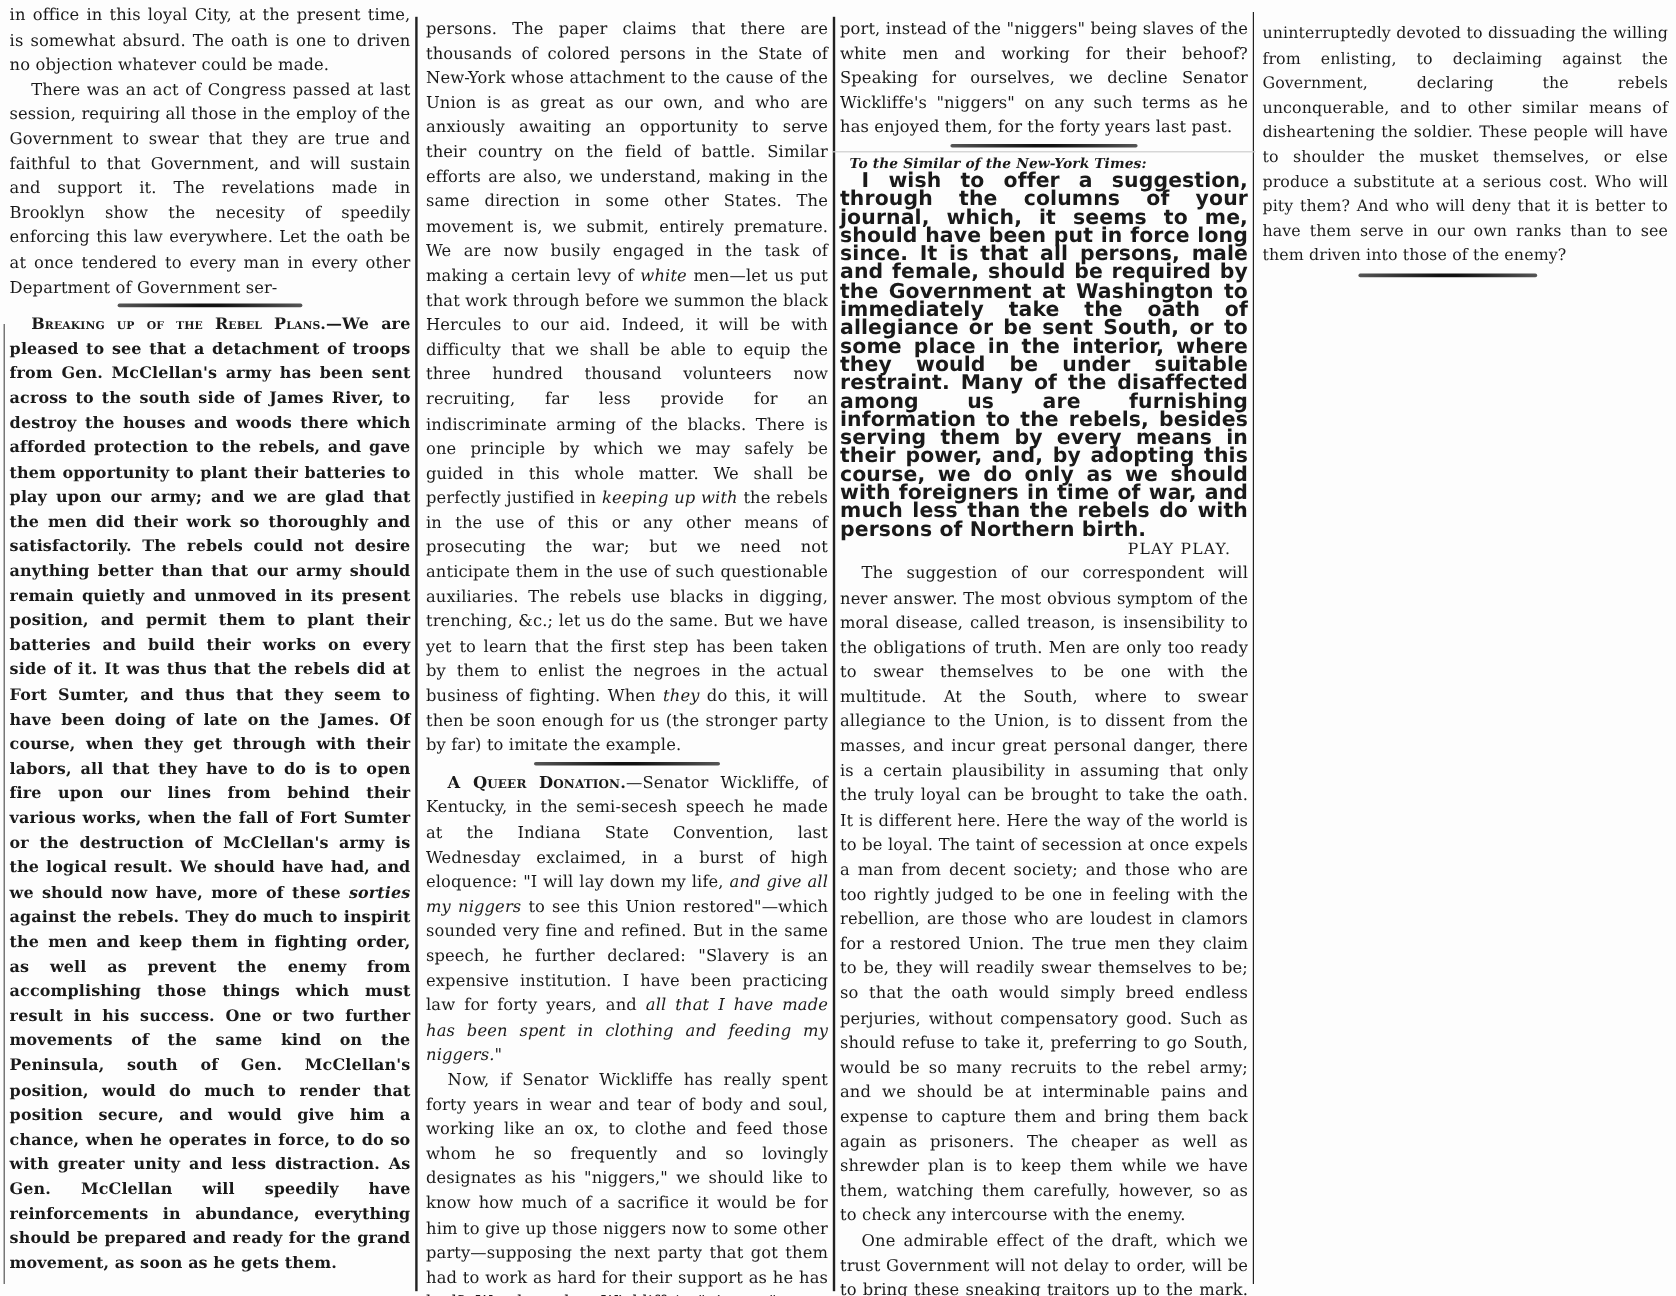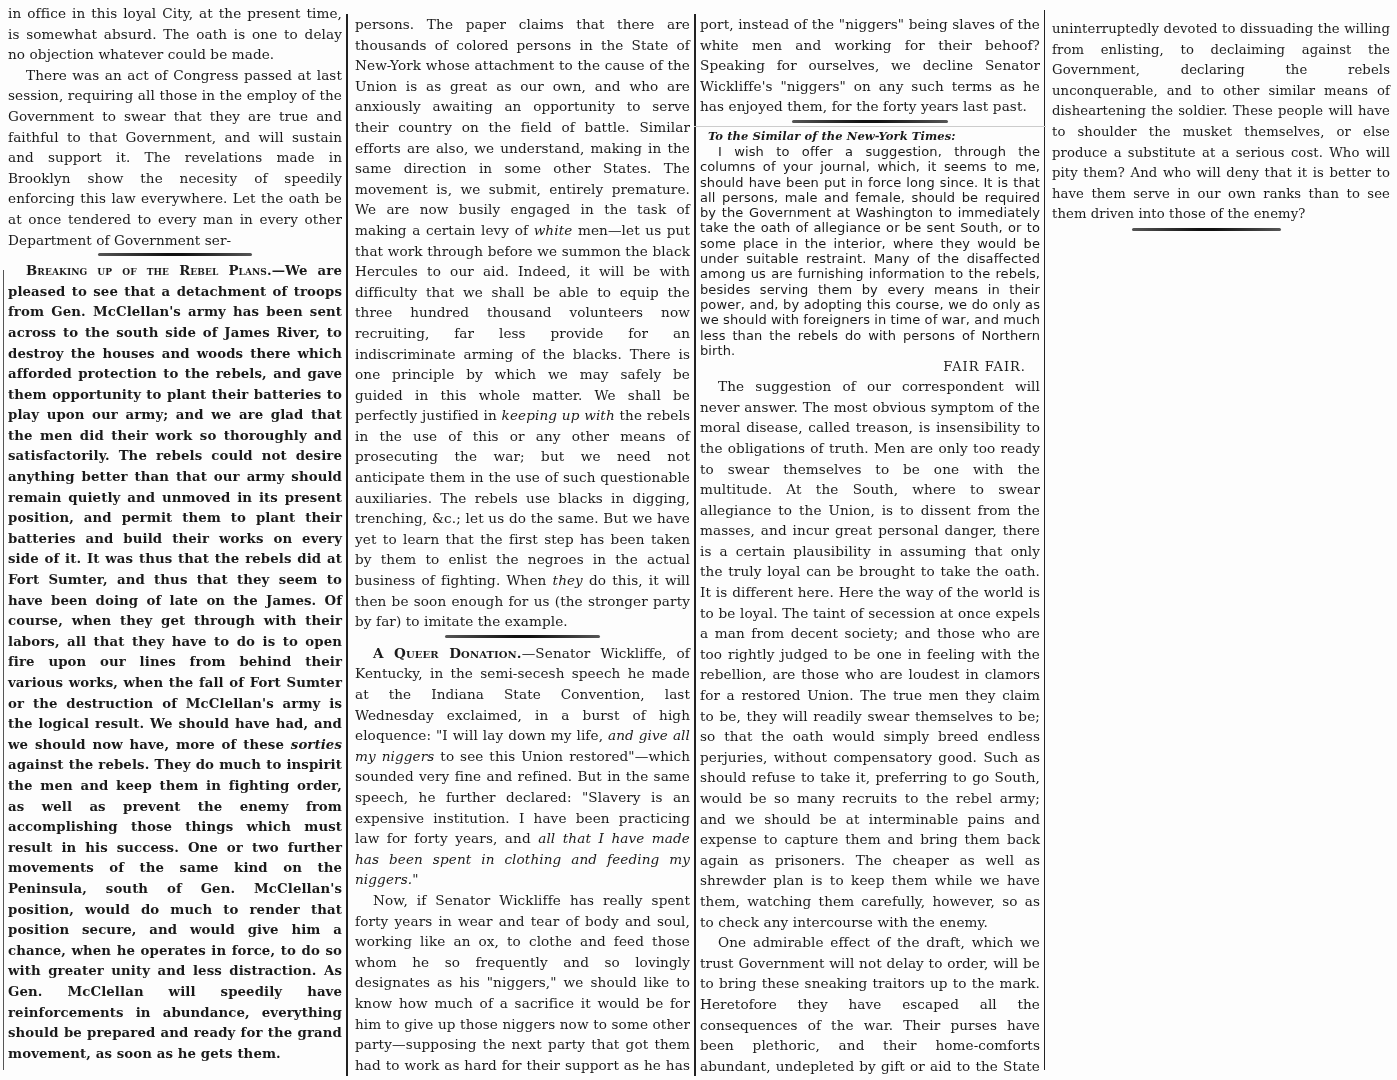--- a/index.html
+++ b/index.html
@@ -21,36 +21,36 @@
     .bold-block { font-weight: bold; font-family: "DejaVu Sans", "Liberation Sans", sans-serif; font-size: 13.3px; line-height: 18.5px; letter-spacing: 0.2px; }
     .sc { font-variant: small-caps; font-weight: bold; margin-top: 17px; }
     .it { font-style: italic; }
     .divider {
       height: 3px; margin: 3px auto 5px auto; width: 46%;
       background: linear-gradient(to right, #555 0%, #111 45%, #111 55%, #555 100%);
       border-radius: 2px;
     }
     .heading { text-align: center; font-weight: bold; font-size: 15px; line-height: 20px; margin: 2px 0 1px 0; }
     .to-editor { font-style: italic; font-weight: bold; font-size: 11.5px; line-height: 15px; margin-left: 8px; }
-    .letter { font-family: "DejaVu Sans", "Liberation Sans", sans-serif; font-weight: normal; font-size: 13px; line-height: 15.3px; text-align: justify; }
+    .letter { font-family: "DejaVu Sans", "Liberation Sans", sans-serif; font-weight: bold; font-size: 17px; line-height: 15.3px; text-align: justify; }
     .signature { text-align: right; font-size: 13px; letter-spacing: 1px; padding-right: 14px; line-height: 18px; }
     .box-bold { border-top: 1px solid #bbb; border-bottom: 1px solid #bbb; background: #f7f7f7; padding: 2px 4px 0 6px; margin: 0 -8px 0 -6px; }
   </style>
 </head>
 <body>
 
 <div class="page">
 
   <div class="rule-v" style="left:346px; top:14px; height:1062px;"></div>
   <div class="rule-v" style="left:694px; top:14px; height:1062px;"></div>
   <div class="rule-v" style="left:1044px; top:10px; height:1060px; width:1px;"></div>
   <div class="rule-v" style="left:3px; top:270px; height:800px; width:1px; background:#555;"></div>
 
   <div class="col" style="left:8px; width:334px; top:3px;">
-    <p>in office in this loyal City, at the present time, is somewhat absurd. The oath is one to delay no objection whatever could be made.</p>
+    <p>in office in this loyal City, at the present time, is somewhat absurd. The oath is one to driven no objection whatever could be made.</p>
     <p class="ind">There was an act of Congress passed at last session, requiring all those in the employ of the Government to swear that they are true and faithful to that Government, and will sustain and support it. The revelations made in Brooklyn show the necesity of speedily enforcing this law everywhere. Let the oath be at once tendered to every man in every other Department of Government ser-</p>
     <div class="divider"></div>
     <p class="ind" style="font-weight:bold; font-size:13.3px;">
       <span class="sc">Breaking up of the Rebel Plans.</span><span>—We are pleased to see that a detachment of troops from Gen. McClellan's army has been sent across to the south side of James River, to destroy the houses and woods there which afforded protection to the rebels, and gave them opportunity to plant their batteries to play upon our army; and we are glad that the men did their work so thoroughly and satisfactorily. The rebels could not desire anything better than that our army should remain quietly and unmoved in its present position, and permit them to plant their batteries and build their works on every side of it. It was thus that the rebels did at Fort Sumter, and thus that they seem to have been doing of late on the James. Of course, when they get through with their labors, all that they have to do is to open fire upon our lines from behind their various works, when the fall of Fort Sumter or the destruction of McClellan's army is the logical result. We should have had, and we should now have, more of these </span><span class="it">sorties</span><span> against the rebels. They do much to inspirit the men and keep them in fighting order, as well as prevent the enemy from accomplishing those things which must result in his success. One or two further movements of the same kind on the Peninsula, south of Gen. McClellan's position, would do much to render that position secure, and would give him a chance, when he operates in force, to do so with greater unity and less distraction. As Gen. McClellan will speedily have reinforcements in abundance, everything should be prepared and ready for the grand movement, as soon as he gets them.</span>
     </p>
 
   </div>
 
   <div class="col" style="left:355px; width:335px; top:14px;">
     <p>
@@ -62,21 +62,21 @@
     </p>
     <p class="ind">Now, if Senator Wickliffe has really spent forty years in wear and tear of body and soul, working like an ox, to clothe and feed those whom he so frequently and so lovingly designates as his "niggers," we should like to know how much of a sacrifice it would be for him to give up those niggers now to some other party—supposing the next party that got them had to work as hard for their support as he has had? Wonder what Wickliffe's "niggers" were doing all those forty years? And wonder if it is so all over the South, that the white men are the slaves of the "niggers," and if the "niggers" keep all the white men toiling and sweating through life for their sup-</p>
   </div>
 
   <div class="col" style="left:700px; width:340px; top:14px;">
     <p>port, instead of the "niggers" being slaves of the white men and working for their behoof? Speaking for ourselves, we decline Senator Wickliffe's "niggers" on any such terms as he has enjoyed them, for the forty years last past.</p>
     <div class="divider"></div>
     <div class="rule-h" style="position:relative; margin:-2px -6px 2px -6px; background:#ccc;"></div>
     <div class="to-editor">To the Similar of the New-York Times:</div>
     <p class="letter ind">I wish to offer a suggestion, through the columns of your journal, which, it seems to me, should have been put in force long since. It is that all persons, male and female, should be required by the Government at Washington to immediately take the oath of allegiance or be sent South, or to some place in the interior, where they would be under suitable restraint. Many of the disaffected among us are furnishing information to the rebels, besides serving them by every means in their power, and, by adopting this course, we do only as we should with foreigners in time of war, and much less than the rebels do with persons of Northern birth.</p>
-    <div class="signature">FAIR FAIR.</div>
+    <div class="signature">PLAY PLAY.</div>
     <p class="ind">The suggestion of our correspondent will never answer. The most obvious symptom of the moral disease, called treason, is insensibility to the obligations of truth. Men are only too ready to swear themselves to be one with the multitude. At the South, where to swear allegiance to the Union, is to dissent from the masses, and incur great personal danger, there is a certain plausibility in assuming that only the truly loyal can be brought to take the oath. It is different here. Here the way of the world is to be loyal. The taint of secession at once expels a man from decent society; and those who are too rightly judged to be one in feeling with the rebellion, are those who are loudest in clamors for a restored Union. The true men they claim to be, they will readily swear themselves to be; so that the oath would simply breed endless perjuries, without compensatory good. Such as should refuse to take it, preferring to go South, would be so many recruits to the rebel army; and we should be at interminable pains and expense to capture them and bring them back again as prisoners. The cheaper as well as shrewder plan is to keep them while we have them, watching them carefully, however, so as to check any intercourse with the enemy.</p>
     <p class="ind">One admirable effect of the draft, which we trust Government will not delay to order, will be to bring these sneaking traitors up to the mark. Heretofore they have escaped all the consequences of the war. Their purses have been plethoric, and their home-comforts abundant, undepleted by gift or aid to the State or the soldier. Their leisure has been</p>
   </div>
 
   <div class="col" style="left:1052px; width:338px; top:3px; font-size:13.2px;margin-top:16px;">
     <p>uninterruptedly devoted to dissuading the willing from enlisting, to declaiming against the Government, declaring the rebels unconquerable, and to other similar means of disheartening the soldier. These people will have to shoulder the musket themselves, or else produce a substitute at a serious cost. Who will pity them? And who will deny that it is better to have them serve in our own ranks than to see them driven into those of the enemy?</p>
     <div class="divider" style="width:44%; margin-left:80px;"></div>
   </div>
 
 </div>

